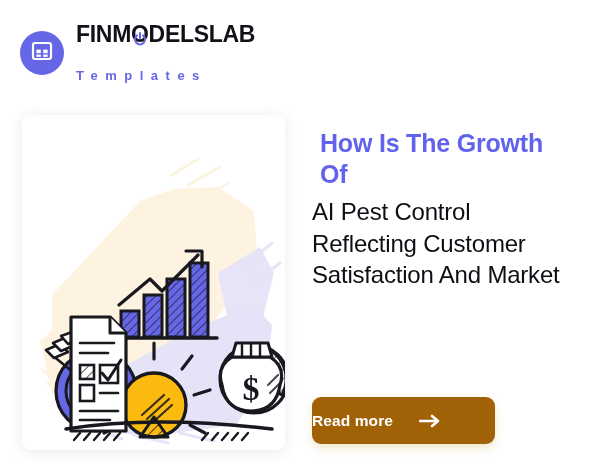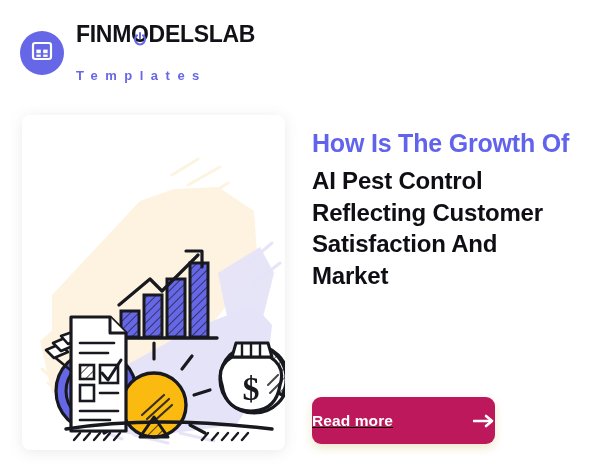--- a/index.html
+++ b/index.html
@@ -93,47 +93,46 @@
     left: 312px;
     top: 128px;
     width: 262px;
   }
   .eyebrow {
     font-size: 25px;
     font-weight: bold;
     line-height: 1.24;
     color: #6263EC;
     letter-spacing: -0.2px;
-    margin: 0 0 6px 0;
+    margin: 0 0 6px 8px;
   }
   .headline {
     font-size: 24px;
-    font-weight: bold;
+    font-weight: normal;
     line-height: 1.32;
     color: #0E0E14;
     letter-spacing: -0.2px;
     margin: 0;
   }
   .cta {
     position: absolute;
     left: 312px;
     top: 397px;
     width: 183px;
     height: 47px;
-    background: #be185d;
+    background: #a16207;
     border: none;
     border-radius: 9px;
     box-shadow: 0 4px 10px rgba(180, 140, 10, 0.22);
     display: flex;
     align-items: center;
-    justify-content: space-between;
+    justify-content: flex-start;
     gap: 26px;
     cursor: pointer;
     padding: 0;
-    text-decoration: underline;
   }
   .cta-label {
     font-size: 15.5px;
     font-weight: bold;
     color: #ffffff;
     letter-spacing: 0.1px;
   }
   .cta-arrow {
     display: flex;
     align-items: center;

